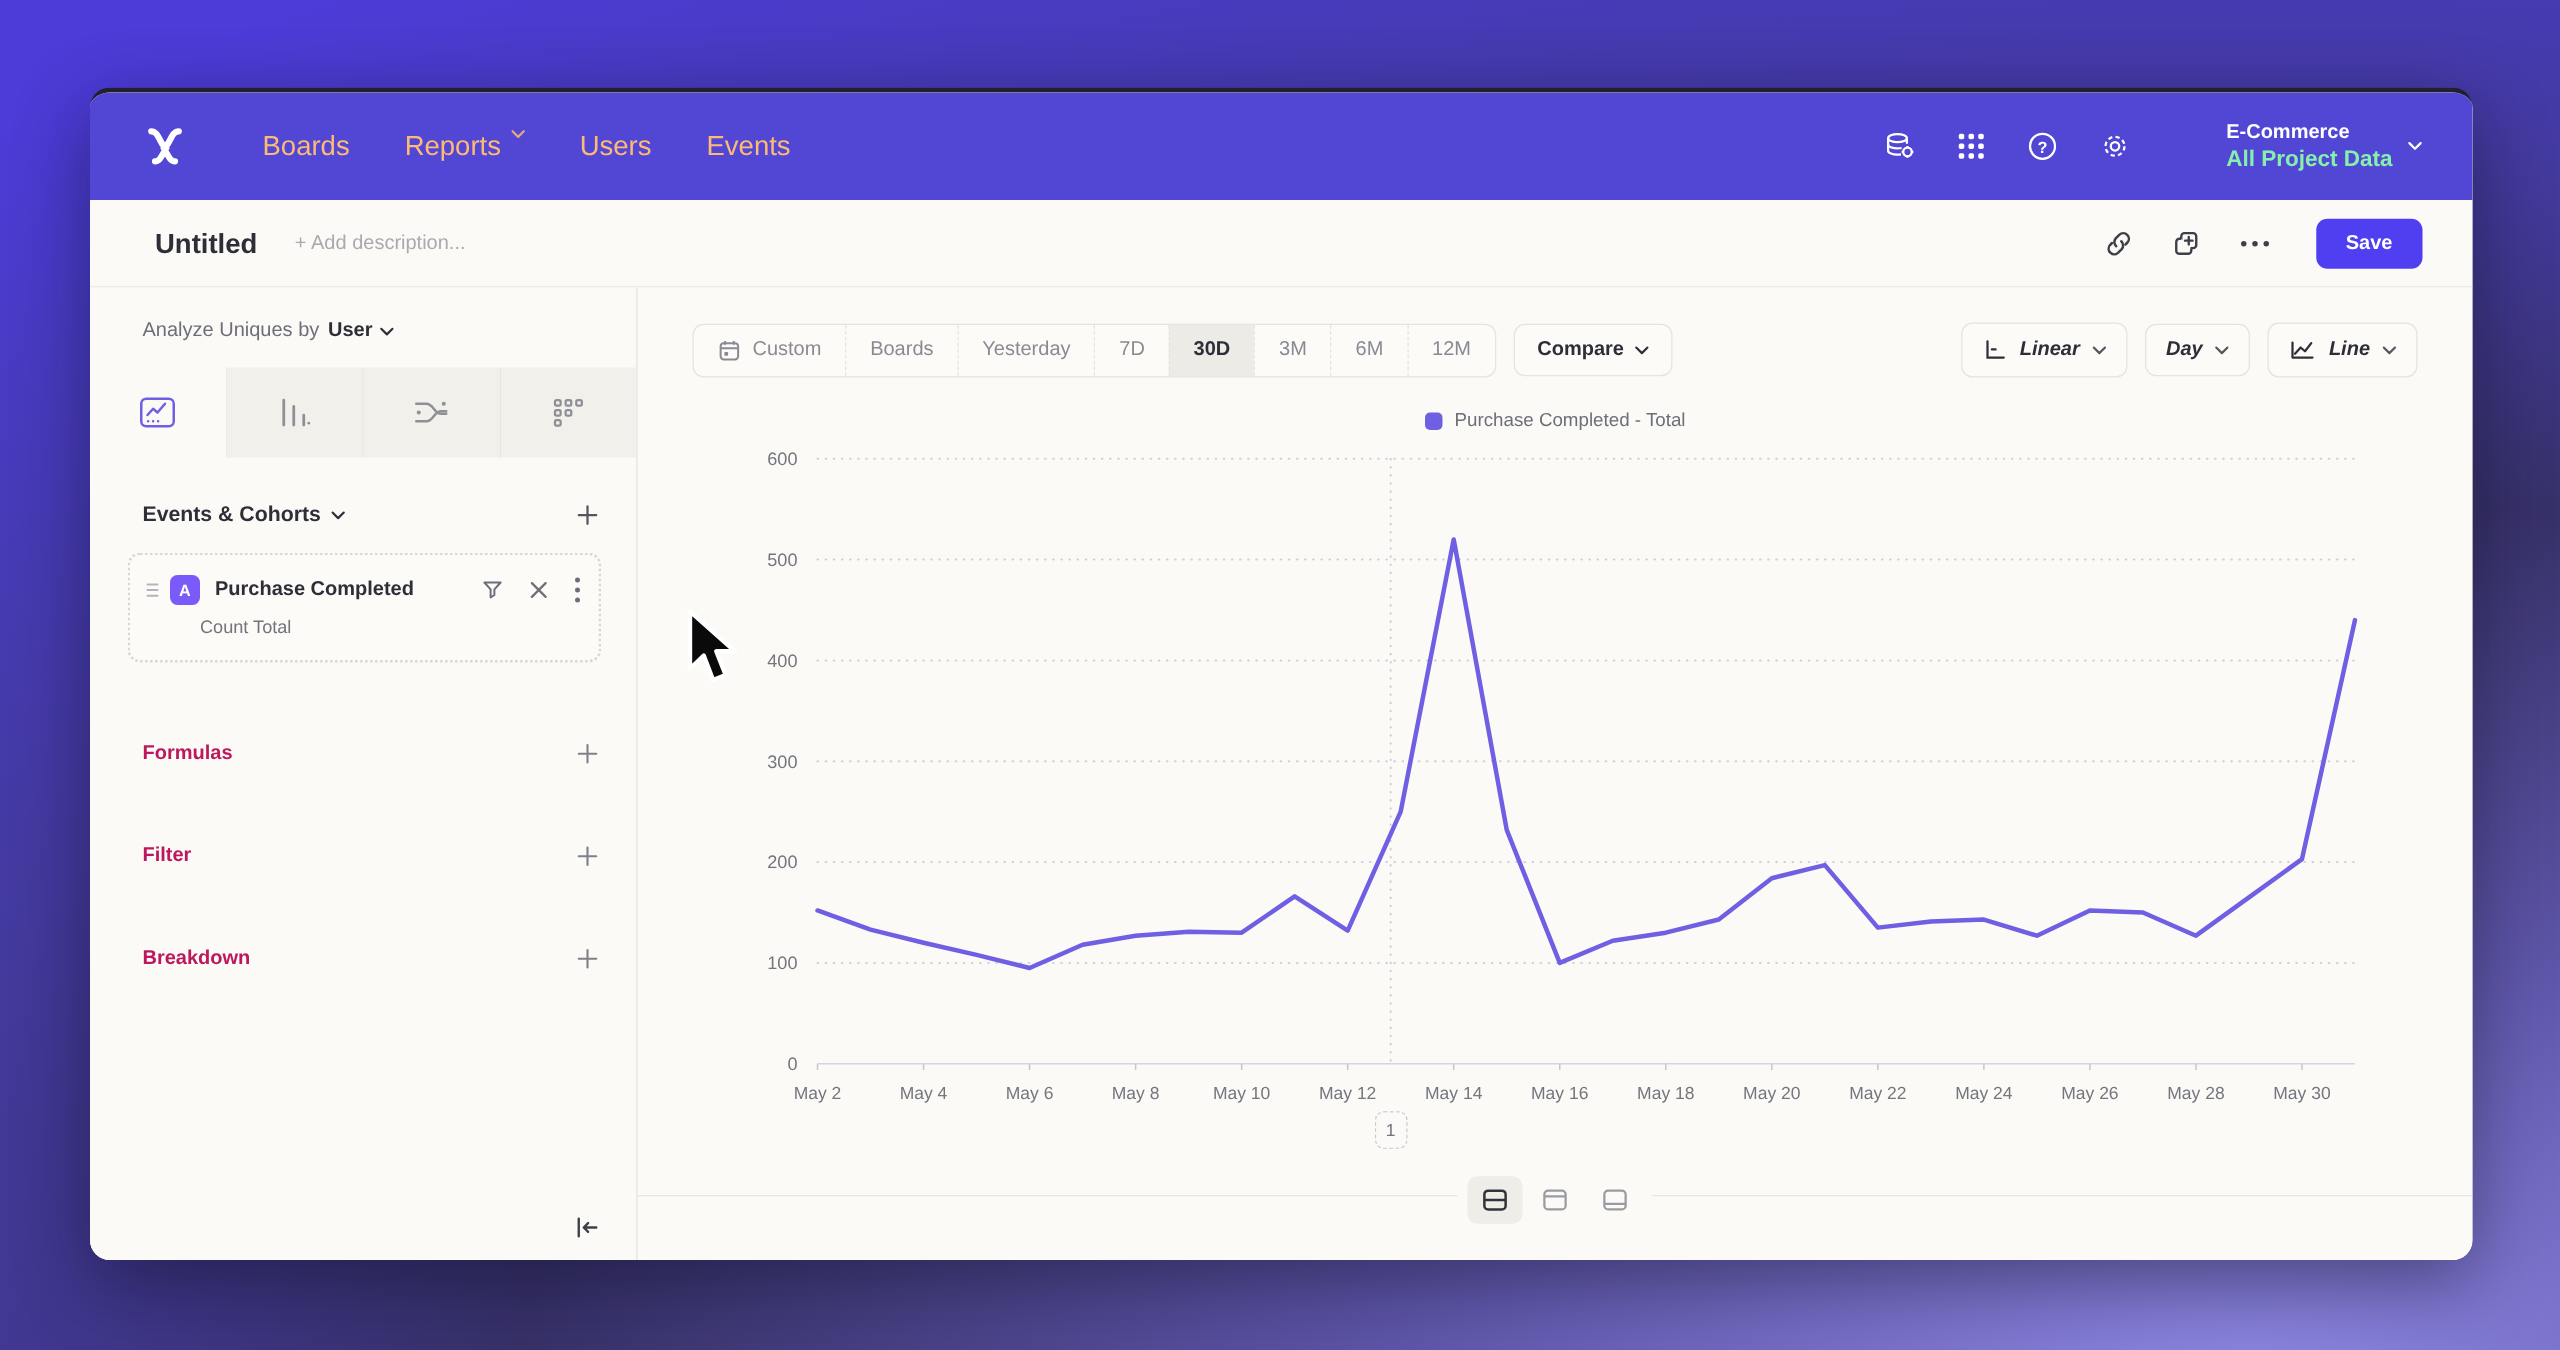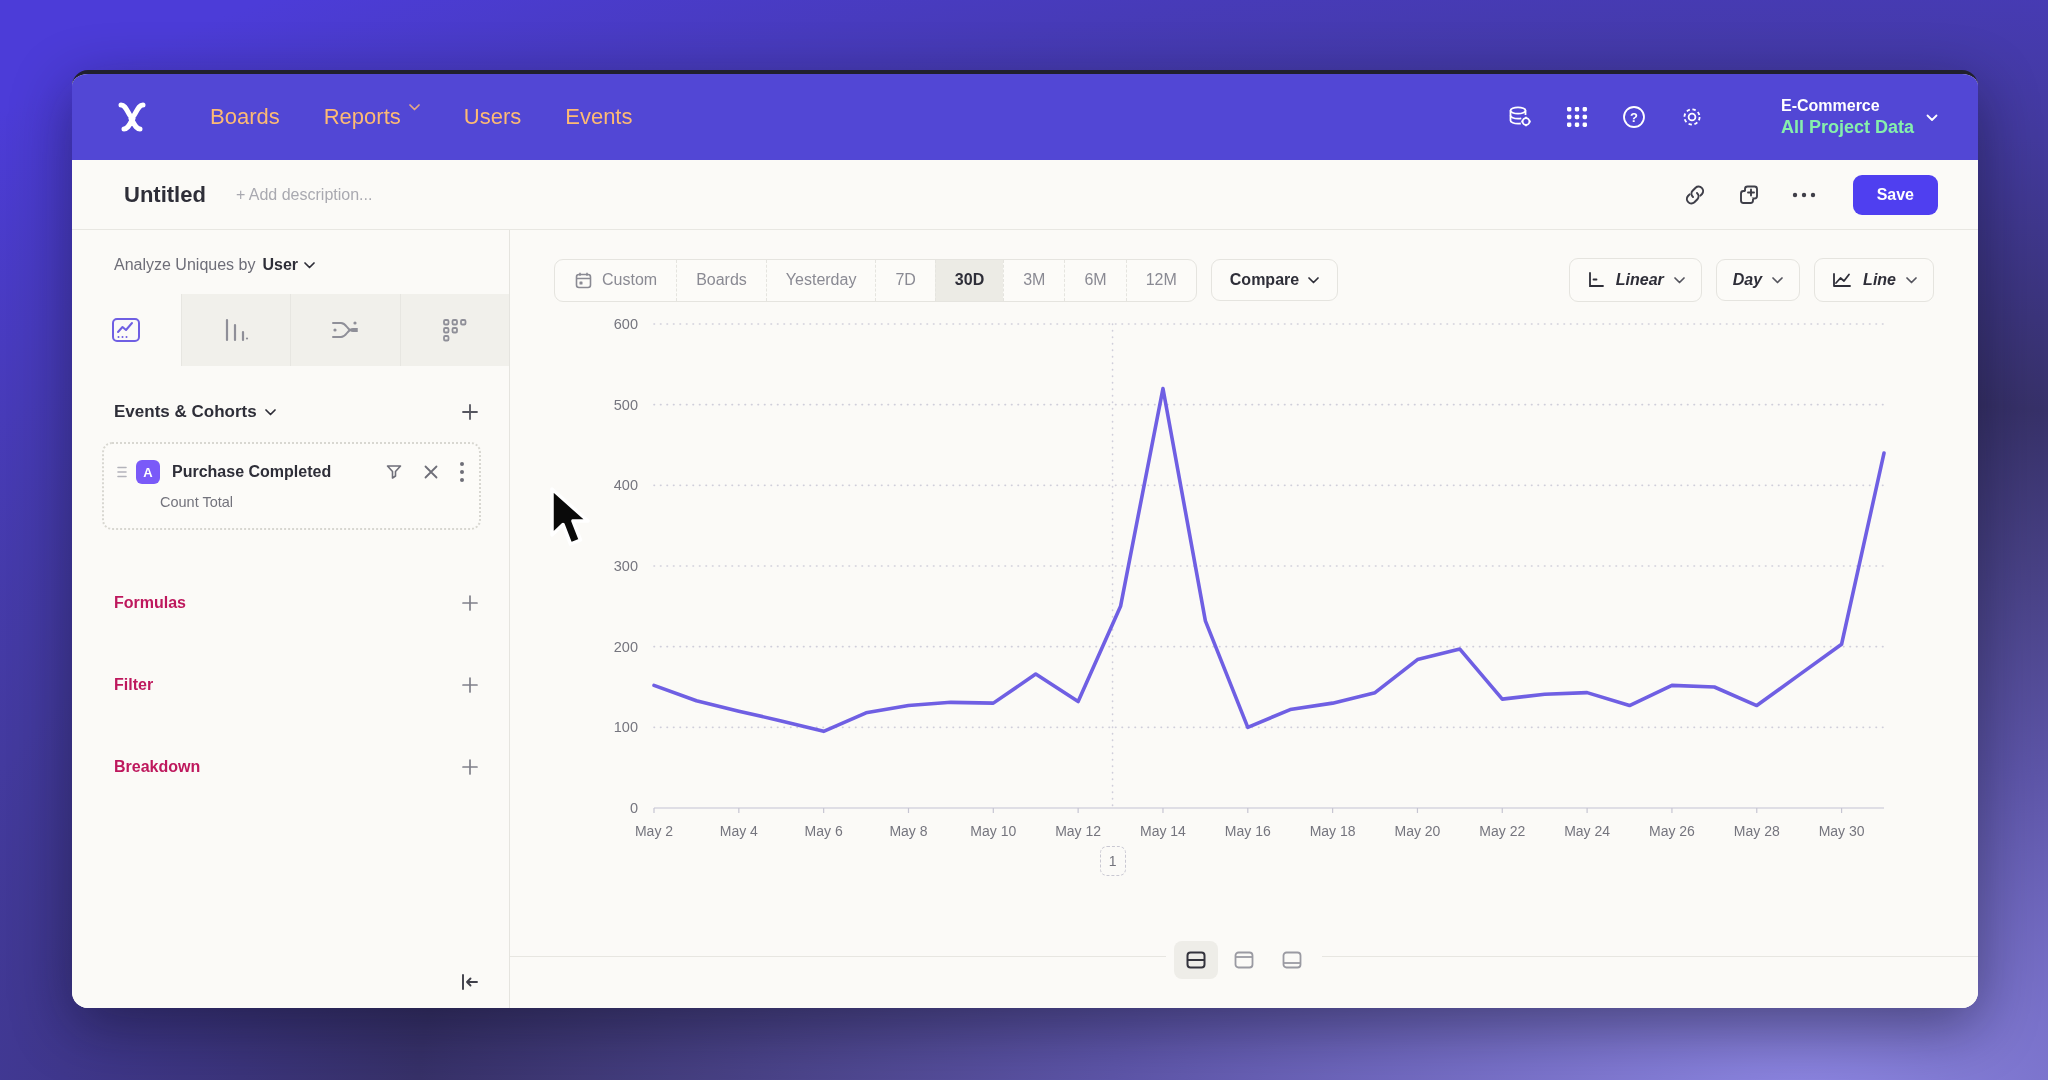--- a/index.html
+++ b/index.html
@@ -465,20 +465,24 @@
                   <path d="M5 13l4.5-5 3.5 3 5-6.5"></path>
               </svg>
               <span>Line</span>
               <svg class="chev" width="11" height="7" viewBox="0 0 11 7" fill="none">
                   <path d="M1 1l4.5 4.5L10 1" stroke="#55555E" stroke-width="1.7" stroke-linecap="round" stroke-linejoin="round"></path>
                 </svg>
             </button>
           </div>
         </div>
 
+        <div class="legend-row">
+          <span class="legend-swatch" style="background: rgb(111, 95, 227);"></span>
+          <span class="legend-label">Purchase Completed - Total</span>
+        </div>
 
         <div class="chart-area">
           <svg id="chart-svg" width="1380" height="560" viewBox="0 0 1380 560">
               <text x="84" y="505" text-anchor="end" font-size="14.5" fill="#75757E">0</text>
               <line x1="100" y1="419.33333333333337" x2="1330" y2="419.33333333333337" stroke="#CFCEDA" stroke-width="1.6" stroke-linecap="round" stroke-dasharray="0.5 6"></line>
               <text x="84" y="424.33333333333337" text-anchor="end" font-size="14.5" fill="#75757E">100</text>
               <line x1="100" y1="338.6666666666667" x2="1330" y2="338.6666666666667" stroke="#CFCEDA" stroke-width="1.6" stroke-linecap="round" stroke-dasharray="0.5 6"></line>
               <text x="84" y="343.6666666666667" text-anchor="end" font-size="14.5" fill="#75757E">200</text>
               <line x1="100" y1="258" x2="1330" y2="258" stroke="#CFCEDA" stroke-width="1.6" stroke-linecap="round" stroke-dasharray="0.5 6"></line>
               <text x="84" y="263" text-anchor="end" font-size="14.5" fill="#75757E">300</text>

